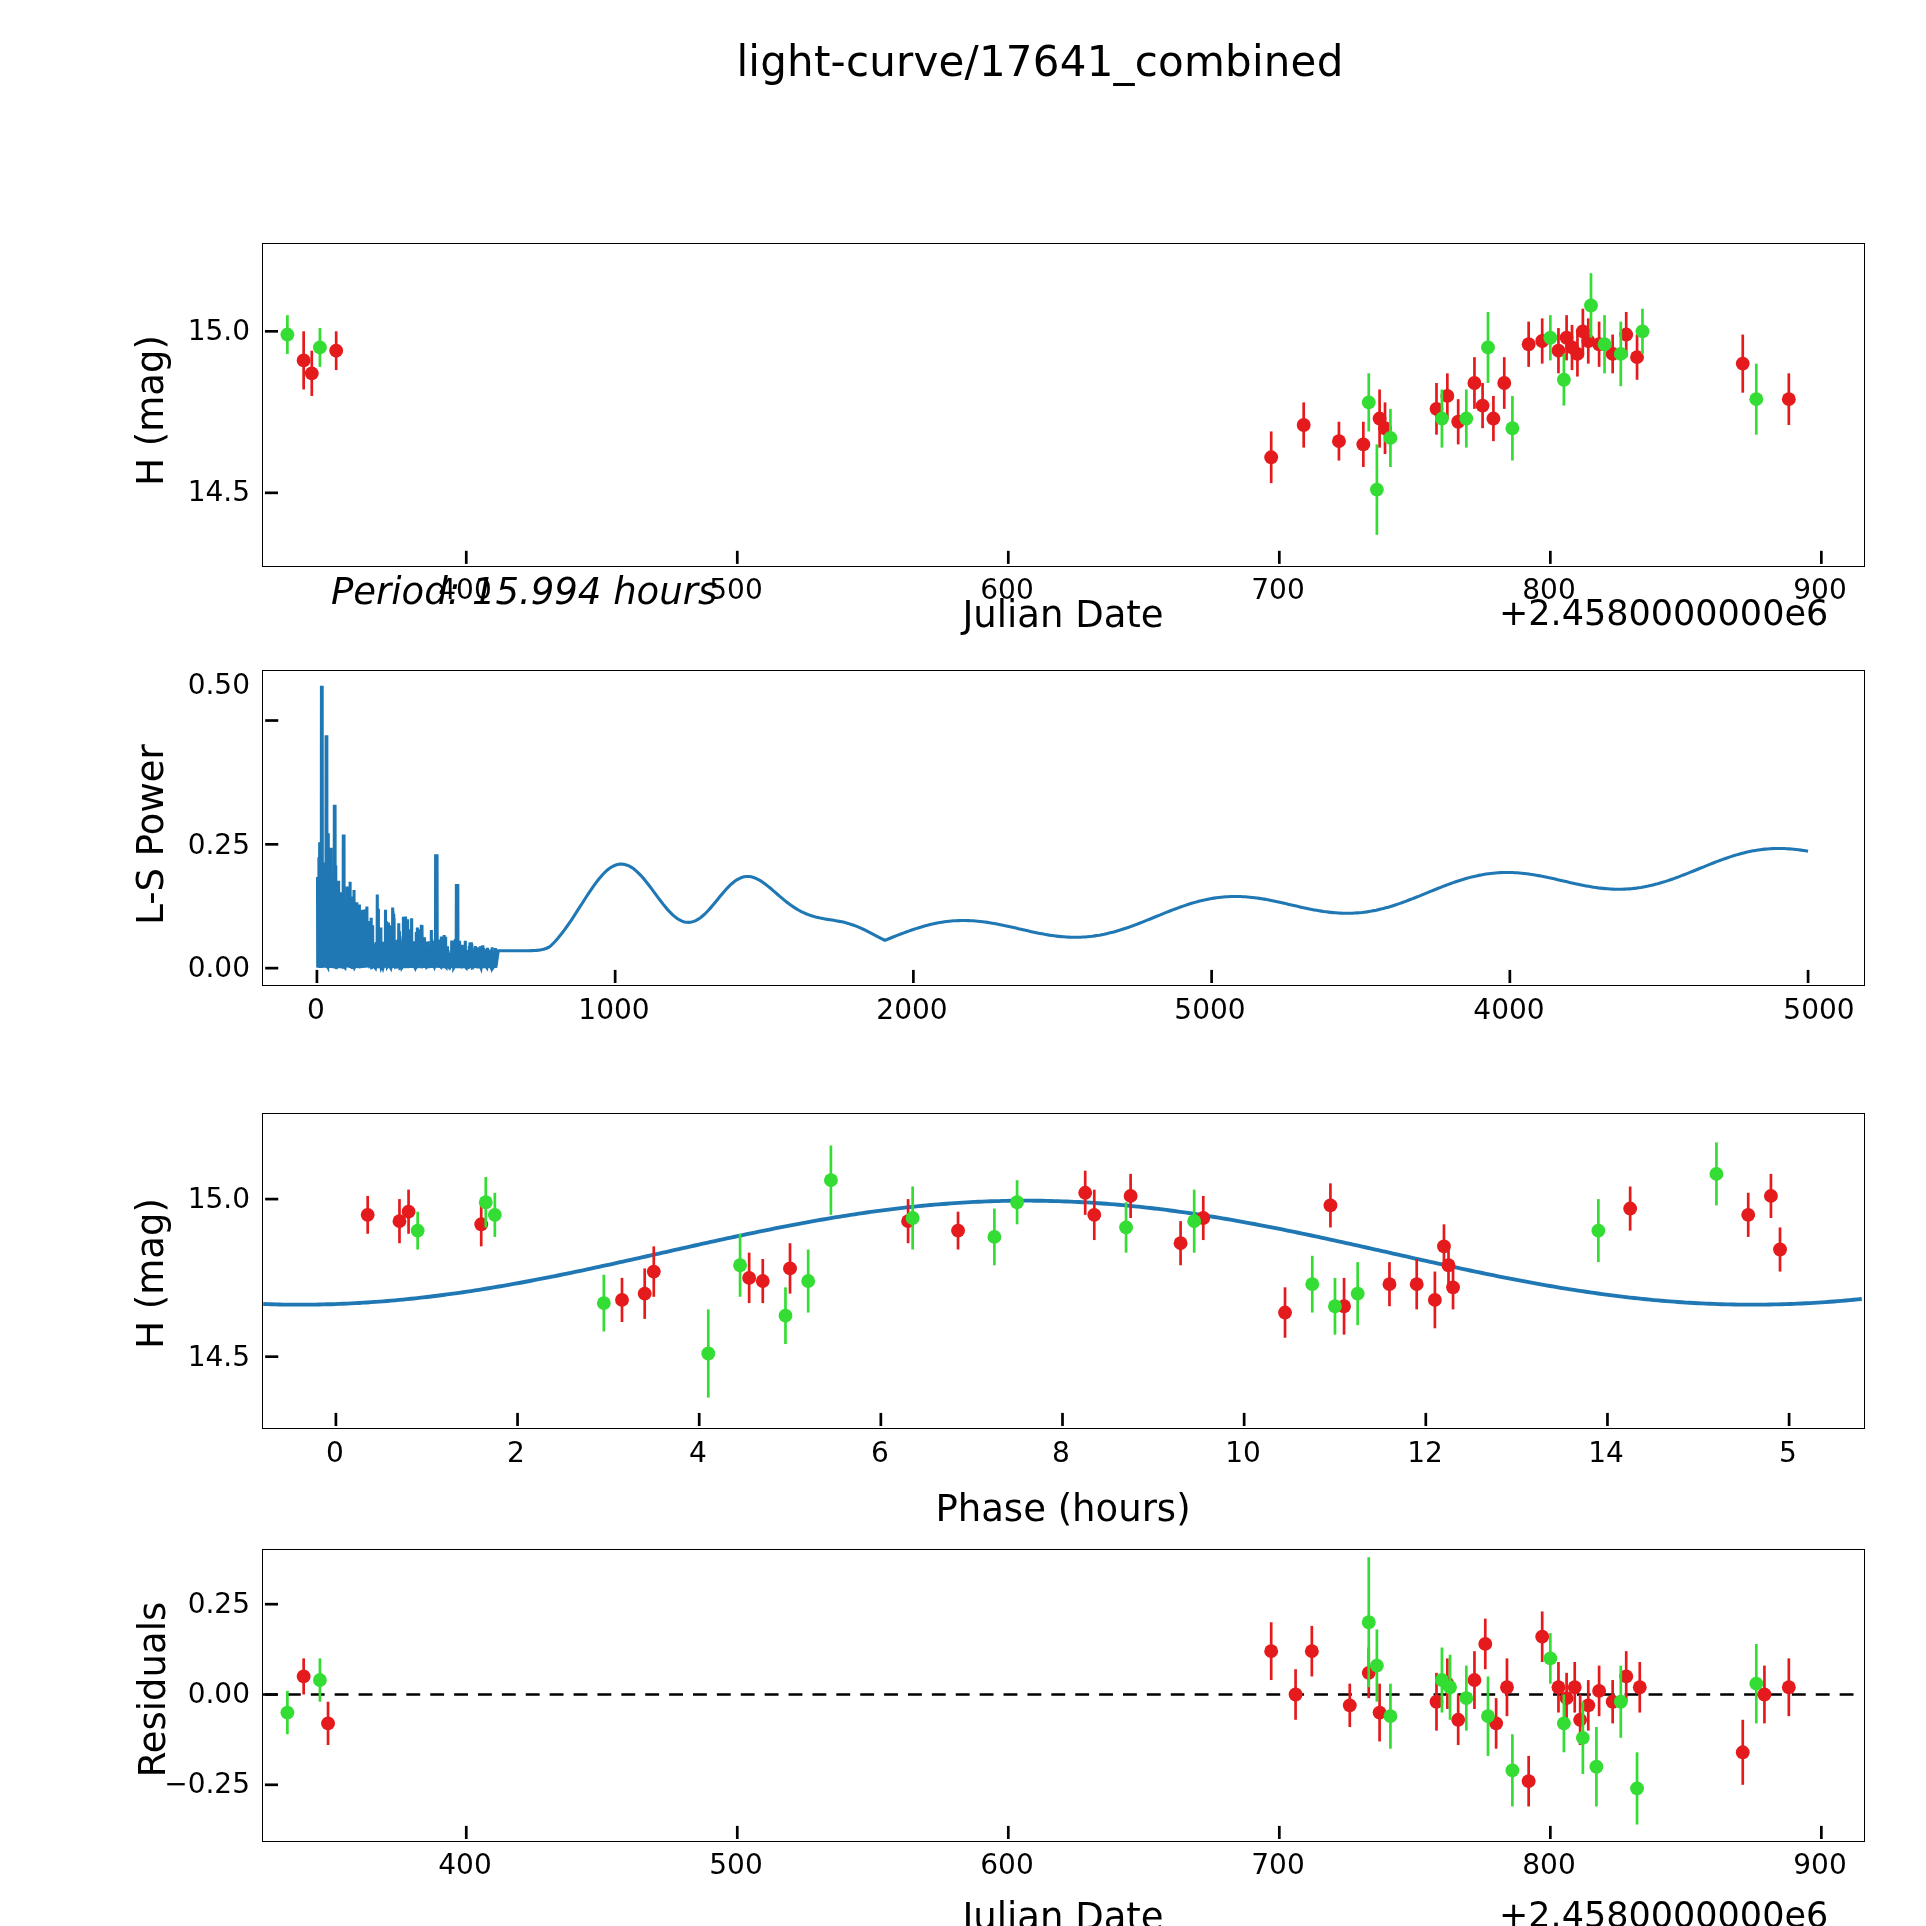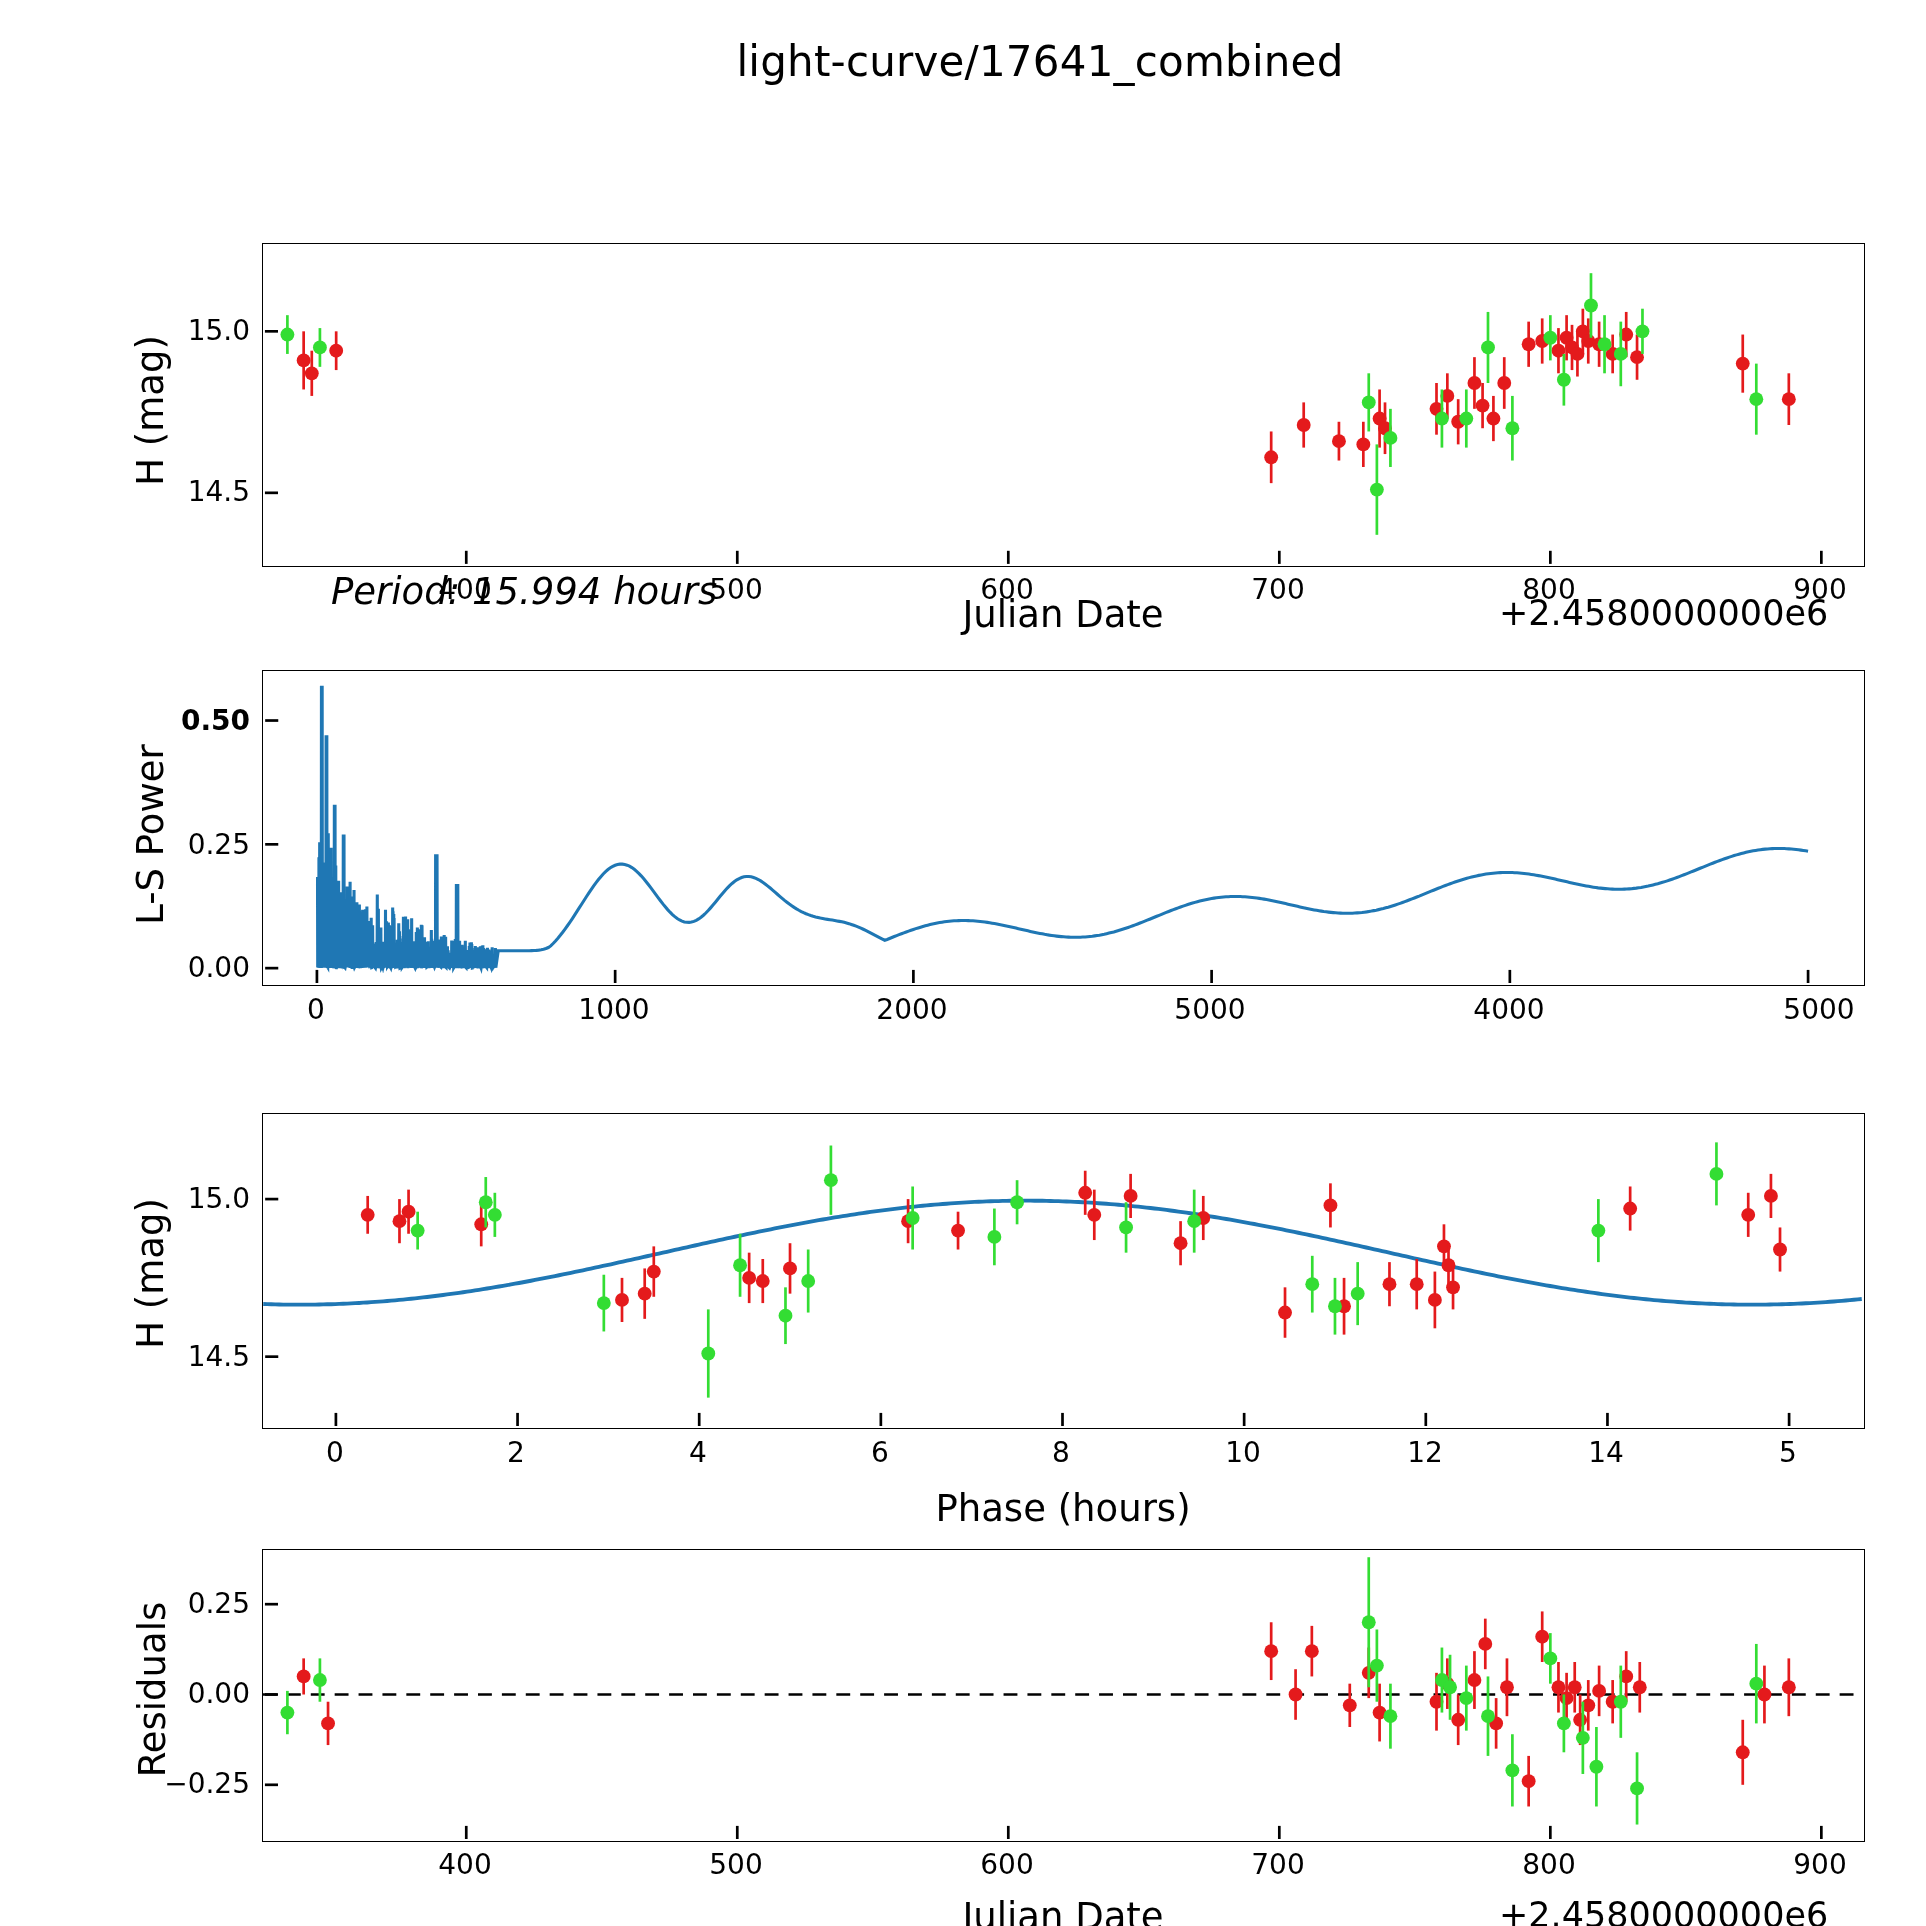--- a/index.html
+++ b/index.html
@@ -173,21 +173,21 @@
   <div class="ylabel" style="left:50px;top:813px;width:200px;text-align:center;">L-S Power</div>
   <div id="ticks2">
       <div class="tick" style="left: 316px; top: 993px; transform: translateX(-50%);">0</div>
       <div class="tick" style="left: 614px; top: 993px; transform: translateX(-50%); text-align: center;">1000</div>
       <div class="tick" style="left: 912px; top: 993px; transform: translateX(-50%);">2000</div>
       <div class="tick" style="left: 1210px; top: 993px; transform: translateX(-50%);">5000</div>
       <div class="tick" style="left: 1509px; top: 993px; transform: translateX(-50%);">4000</div>
       <div class="tick" style="left: 1819px; top: 993px; transform: translateX(-50%);">5000</div>
       <div class="tick" style="left: 250px; top: 967px; transform: translate(-100%, -50%);">0.00</div>
       <div class="tick" style="left: 250px; top: 844px; transform: translate(-100%, -50%);">0.25</div>
-      <div class="tick" style="left: 250px; top: 720px; transform: translate(-100%, -50%); font-weight: bold;">0.50</div>
+      <div class="tick" style="left: 250px; top: 684px; transform: translate(-100%, -50%);">0.50</div>
     </div>
 
   <div class="panel" style="left:262px;top:1113px;width:1603px;height:316px;">
     <svg id="svg3" width="1599" height="312" viewBox="0 0 4150 810">
         <polyline points="0.0,493.3 10.4,493.7 20.7,494.0 31.1,494.2 41.5,494.5 51.9,494.7 62.3,494.8 72.6,494.9 83.0,495.0 93.4,495.0 103.7,495.0 114.1,494.9 124.5,494.8 134.9,494.7 145.3,494.5 155.6,494.3 166.0,494.0 176.4,493.8 186.8,493.4 197.1,493.0 207.5,492.6 217.9,492.2 228.3,491.7 238.6,491.1 249.0,490.6 259.4,489.9 269.8,489.3 280.1,488.6 290.5,487.9 300.9,487.1 311.3,486.3 321.6,485.5 332.0,484.6 342.4,483.7 352.8,482.7 363.1,481.7 373.5,480.7 383.9,479.6 394.3,478.5 404.6,477.4 415.0,476.2 425.4,475.0 435.8,473.8 446.1,472.5 456.5,471.2 466.9,469.9 477.2,468.5 487.6,467.1 498.0,465.7 508.4,464.2 518.8,462.7 529.1,461.2 539.5,459.6 549.9,458.0 560.3,456.4 570.6,454.7 581.0,453.1 591.4,451.4 601.8,449.6 612.1,447.9 622.5,446.1 632.9,444.3 643.3,442.4 653.6,440.6 664.0,438.7 674.4,436.8 684.7,434.9 695.1,432.9 705.5,430.9 715.9,428.9 726.3,426.9 736.6,424.9 747.0,422.8 757.4,420.7 767.8,418.6 778.1,416.5 788.5,414.4 798.9,412.3 809.3,410.1 819.6,407.9 830.0,405.7 840.4,403.5 850.7,401.3 861.1,399.1 871.5,396.9 881.9,394.6 892.2,392.4 902.6,390.1 913.0,387.8 923.4,385.5 933.7,383.2 944.1,380.9 954.5,378.6 964.9,376.3 975.3,374.0 985.6,371.7 996.0,369.3 1006.4,367.0 1016.8,364.7 1027.1,362.3 1037.5,360.0 1047.9,357.7 1058.3,355.3 1068.6,353.0 1079.0,350.7 1089.4,348.3 1099.8,346.0 1110.1,343.7 1120.5,341.4 1130.9,339.1 1141.3,336.8 1151.6,334.5 1162.0,332.2 1172.4,329.9 1182.8,327.6 1193.1,325.4 1203.5,323.1 1213.9,320.9 1224.3,318.7 1234.6,316.5 1245.0,314.3 1255.4,312.1 1265.8,309.9 1276.1,307.7 1286.5,305.6 1296.9,303.5 1307.3,301.4 1317.6,299.3 1328.0,297.2 1338.4,295.1 1348.7,293.1 1359.1,291.1 1369.5,289.1 1379.9,287.1 1390.2,285.1 1400.6,283.2 1411.0,281.3 1421.4,279.4 1431.8,277.6 1442.1,275.7 1452.5,273.9 1462.9,272.1 1473.3,270.4 1483.6,268.6 1494.0,266.9 1504.4,265.3 1514.8,263.6 1525.1,262.0 1535.5,260.4 1545.9,258.8 1556.2,257.3 1566.6,255.8 1577.0,254.3 1587.4,252.9 1597.7,251.5 1608.1,250.1 1618.5,248.8 1628.9,247.5 1639.3,246.2 1649.6,245.0 1660.0,243.8 1670.4,242.6 1680.8,241.5 1691.1,240.4 1701.5,239.3 1711.9,238.3 1722.3,237.3 1732.6,236.3 1743.0,235.4 1753.4,234.5 1763.8,233.7 1774.1,232.9 1784.5,232.1 1794.9,231.4 1805.3,230.7 1815.6,230.1 1826.0,229.4 1836.4,228.9 1846.8,228.3 1857.1,227.8 1867.5,227.4 1877.9,227.0 1888.3,226.6 1898.6,226.2 1909.0,226.0 1919.4,225.7 1929.8,225.5 1940.1,225.3 1950.5,225.2 1960.9,225.1 1971.3,225.0 1981.6,225.0 1992.0,225.0 2002.4,225.1 2012.7,225.2 2023.1,225.3 2033.5,225.5 2043.9,225.8 2054.2,226.0 2064.6,226.3 2075.0,226.7 2085.4,227.1 2095.8,227.5 2106.1,228.0 2116.5,228.5 2126.9,229.0 2137.3,229.6 2147.6,230.2 2158.0,230.9 2168.4,231.6 2178.8,232.3 2189.1,233.1 2199.5,233.9 2209.9,234.8 2220.3,235.6 2230.6,236.6 2241.0,237.5 2251.4,238.5 2261.8,239.6 2272.1,240.6 2282.5,241.7 2292.9,242.9 2303.3,244.1 2313.6,245.3 2324.0,246.5 2334.4,247.8 2344.8,249.1 2355.1,250.5 2365.5,251.9 2375.9,253.3 2386.3,254.7 2396.6,256.2 2407.0,257.7 2417.4,259.2 2427.8,260.8 2438.1,262.4 2448.5,264.0 2458.9,265.7 2469.3,267.4 2479.6,269.1 2490.0,270.8 2500.4,272.6 2510.8,274.4 2521.1,276.2 2531.5,278.0 2541.9,279.9 2552.3,281.8 2562.6,283.7 2573.0,285.6 2583.4,287.6 2593.8,289.6 2604.1,291.6 2614.5,293.6 2624.9,295.6 2635.3,297.7 2645.6,299.8 2656.0,301.9 2666.4,304.0 2676.8,306.1 2687.1,308.3 2697.5,310.4 2707.9,312.6 2718.3,314.8 2728.6,317.0 2739.0,319.2 2749.4,321.5 2759.8,323.7 2770.1,326.0 2780.5,328.2 2790.9,330.5 2801.3,332.8 2811.6,335.1 2822.0,337.4 2832.4,339.7 2842.8,342.0 2853.1,344.3 2863.5,346.6 2873.9,348.9 2884.3,351.3 2894.6,353.6 2905.0,355.9 2915.4,358.2 2925.8,360.6 2936.1,362.9 2946.5,365.2 2956.9,367.6 2967.3,369.9 2977.6,372.2 2988.0,374.6 2998.4,376.9 3008.8,379.2 3019.1,381.5 3029.5,383.8 3039.9,386.1 3050.3,388.4 3060.6,390.6 3071.0,392.9 3081.4,395.2 3091.8,397.4 3102.1,399.7 3112.5,401.9 3122.9,404.1 3133.3,406.3 3143.6,408.5 3154.0,410.7 3164.4,412.8 3174.8,414.9 3185.1,417.1 3195.5,419.2 3205.9,421.3 3216.3,423.3 3226.6,425.4 3237.0,427.4 3247.4,429.4 3257.8,431.4 3268.1,433.4 3278.5,435.3 3288.9,437.3 3299.3,439.2 3309.6,441.0 3320.0,442.9 3330.4,444.7 3340.8,446.5 3351.1,448.3 3361.5,450.1 3371.9,451.8 3382.3,453.5 3392.6,455.1 3403.0,456.8 3413.4,458.4 3423.8,460.0 3434.1,461.5 3444.5,463.1 3454.9,464.6 3465.3,466.0 3475.6,467.4 3486.0,468.8 3496.4,470.2 3506.8,471.5 3517.1,472.8 3527.5,474.1 3537.9,475.3 3548.3,476.5 3558.6,477.7 3569.0,478.8 3579.4,479.9 3589.8,481.0 3600.1,482.0 3610.5,483.0 3620.9,483.9 3631.3,484.8 3641.6,485.7 3652.0,486.5 3662.4,487.3 3672.8,488.1 3683.1,488.8 3693.5,489.5 3703.9,490.1 3714.3,490.7 3724.6,491.3 3735.0,491.8 3745.4,492.3 3755.8,492.7 3766.1,493.1 3776.5,493.5 3786.9,493.8 3797.2,494.1 3807.6,494.4 3818.0,494.6 3828.4,494.7 3838.8,494.9 3849.1,494.9 3859.5,495.0 3869.9,495.0 3880.3,495.0 3890.6,494.9 3901.0,494.8 3911.4,494.6 3921.8,494.4 3932.1,494.2 3942.5,493.9 3952.9,493.6 3963.3,493.2 3973.6,492.8 3984.0,492.4 3994.4,491.9 4004.8,491.4 4015.1,490.9 4025.5,490.3 4035.9,489.6 4046.3,489.0 4056.6,488.2 4067.0,487.5 4077.4,486.7 4087.8,485.9 4098.1,485.0 4108.5,484.1 4118.9,483.2 4129.3,482.2 4139.6,481.2 4150.0,480.2" class="fitcurve"></polyline>
         <g>
           <line x1="271.16477272727263" y1="310.90909090909145" x2="271.16477272727263" y2="212.72727272727252" stroke="#e41a1c" class="errbar"></line>
           <circle cx="271.16477272727263" cy="261.818181818182" r="18" fill="#e41a1c"></circle>
           <line x1="353.6931818181818" y1="335.45454545454544" x2="353.6931818181818" y2="220.90909090909054" stroke="#e41a1c" class="errbar"></line>
           <circle cx="353.6931818181818" cy="278.181818181818" r="18" fill="#e41a1c"></circle>

